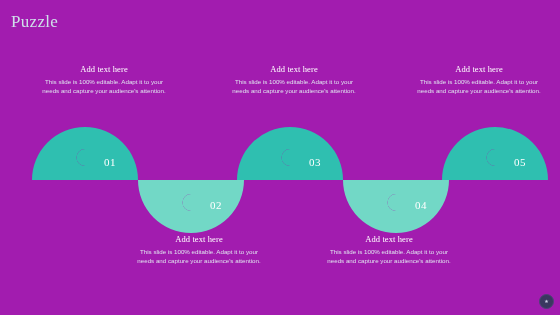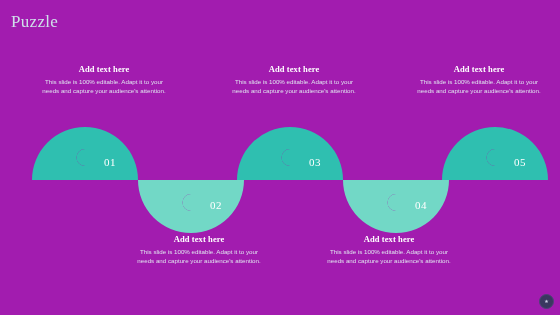--- a/index.html
+++ b/index.html
@@ -47,21 +47,21 @@
   }
 
   
   .callout {
     position: absolute;
     width: 158px;
     text-align: center;
   }
   .callout-title {
     font-family: "Liberation Serif", serif;
-    font-weight: bold;
+    font-weight: normal;
     font-size: 8.5px;
     line-height: 11px;
     color: #ffffff;
     margin-bottom: 3px;
     letter-spacing: 0.1px;
   }
   .callout-body {
     font-family: "Liberation Sans", sans-serif;
     font-size: 6.2px;
     line-height: 8.6px;

